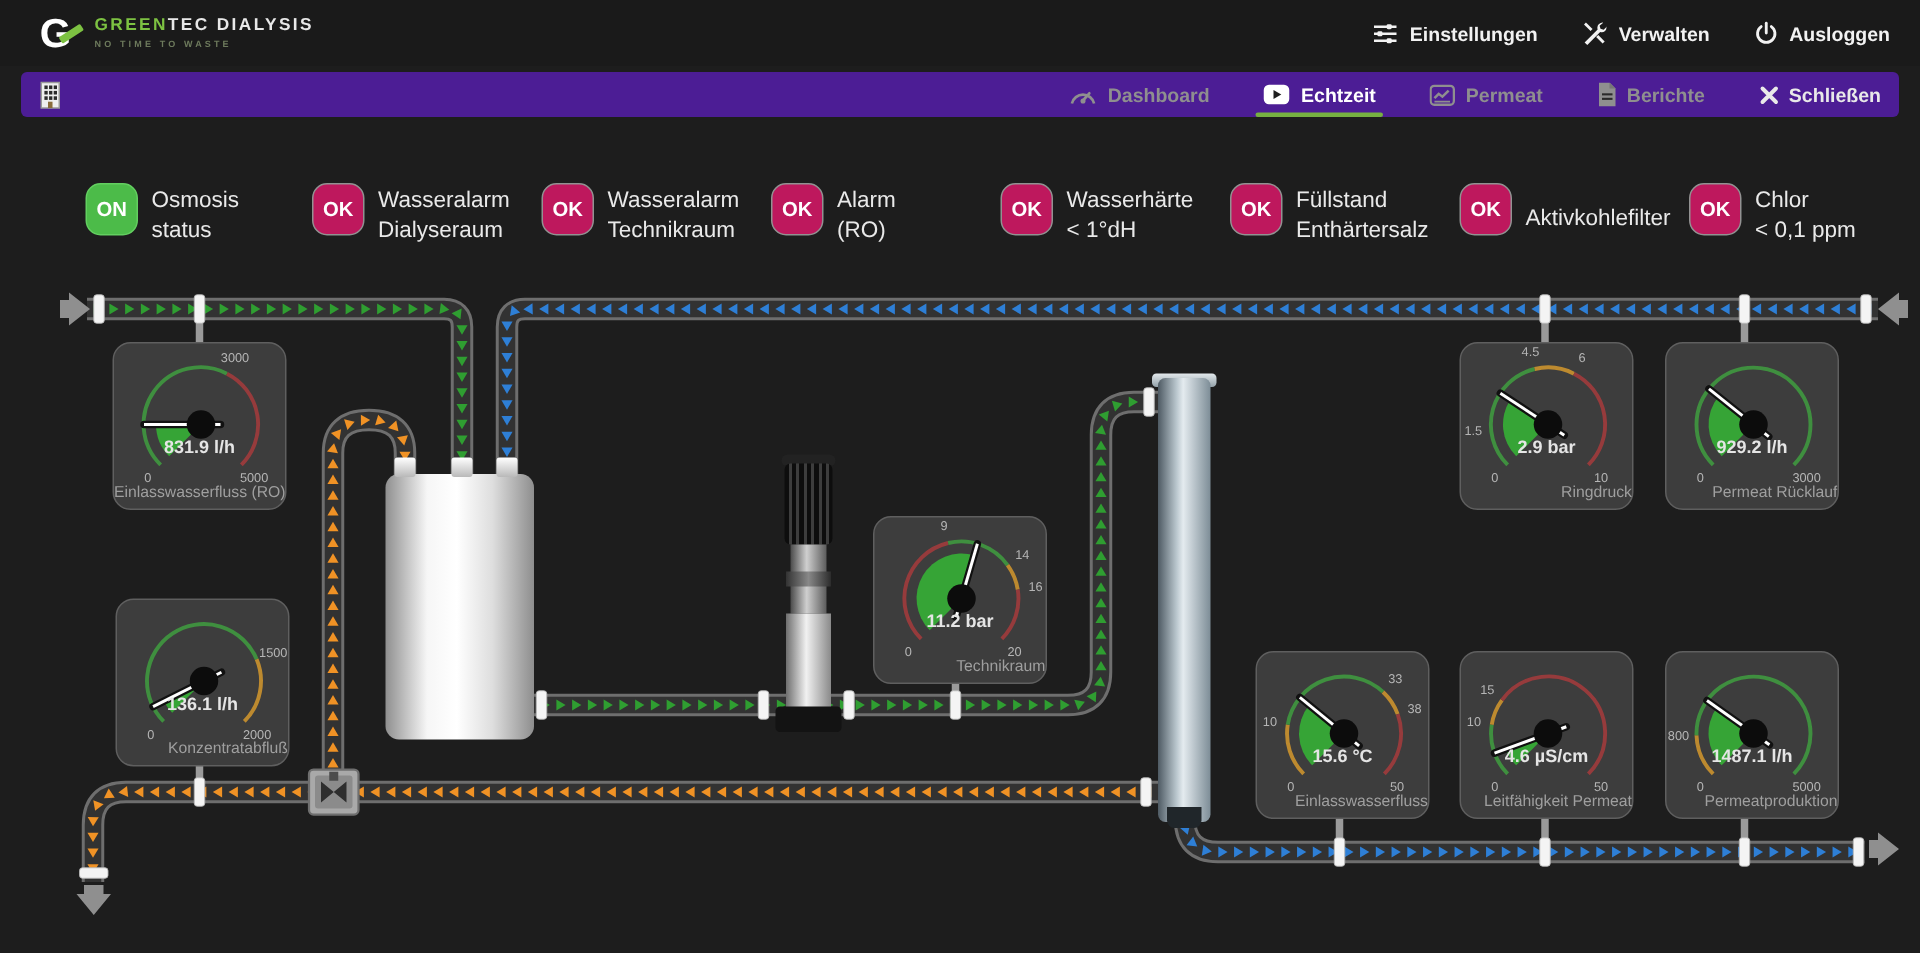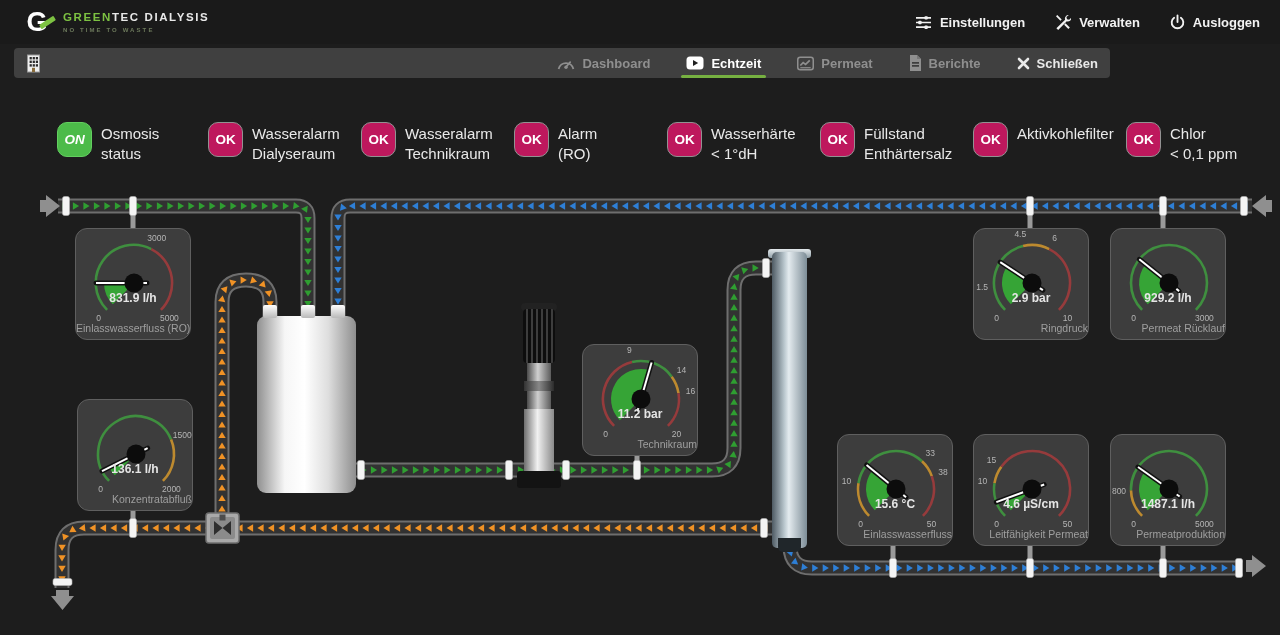--- a/index.html
+++ b/index.html
@@ -16,21 +16,21 @@
   .brand-text{display:flex;flex-direction:column;justify-content:center}
   .brand-name{font-size:11.5px;font-weight:700;letter-spacing:1.6px;line-height:1.2}
   .brand-name .grn{color:#7dc242}
   .brand-name .rst{color:#e8e8e8}
   .brand-tag{font-size:6px;letter-spacing:2.1px;color:#6d7a5c;font-weight:700;margin-top:2px}
   .top-menu{display:flex;gap:30px}
   .menu-item{display:flex;align-items:center;gap:8px;color:#f2f2f2;font-size:13px;font-weight:700;cursor:pointer}
   .menu-item .mi{display:flex;align-items:center;color:#f2f2f2}
 
   
-  .navbar{position:absolute;left:14px;top:48px;width:1096px;height:30px;background:#404040;border-radius:4px;
+  .navbar{position:absolute;left:14px;top:48px;width:1252px;height:30px;background:#4c1d95;border-radius:4px;
           display:flex;align-items:center;padding:0 12px;z-index:5}
   .bld{display:flex;align-items:center}
   .tabs{margin-left:auto;display:flex;gap:36px;height:100%;align-items:center}
   .tab{display:flex;gap:7px;align-items:center;color:#8f8f8f;font-size:13px;font-weight:700;position:relative;height:100%;cursor:pointer}
   .tab .ti{display:flex;align-items:center}
   .tab.active{color:#fff}
   .tab.active::after{content:"";position:absolute;left:-5px;right:-5px;bottom:0;height:3px;background:#76b041;border-radius:2px}
   .tab.bright{color:#e9e9e9}
 
   
@@ -606,40 +606,40 @@
     <div class="neck"></div>
     <div class="band"></div>
     <div class="body"></div>
     <div class="base"></div>
   </div>
   <div class="equip column-cap"></div>
   <div class="equip column"></div>
   <div class="equip column-foot"></div>
 
   <div id="badges">
-      <div class="badge on" style="left: 57px; top: 122px; font-style: italic;">ON</div>
+      <div class="badge on" style="left: 57px; top: 122px;">ON</div>
       <div class="badge-label" style="left: 101px; top: 124px; width: 112px;">Osmosis
 status</div>
       <div class="badge ok" style="left: 208px; top: 122px;">OK</div>
       <div class="badge-label" style="left: 252px; top: 124px; width: 112px;">Wasseralarm
 Dialyseraum</div>
       <div class="badge ok" style="left: 361px; top: 122px;">OK</div>
       <div class="badge-label" style="left: 405px; top: 124px; width: 112px;">Wasseralarm
 Technikraum</div>
       <div class="badge ok" style="left: 514px; top: 122px;">OK</div>
       <div class="badge-label" style="left: 558px; top: 124px; width: 112px;">Alarm
 (RO)</div>
       <div class="badge ok" style="left: 667px; top: 122px;">OK</div>
       <div class="badge-label" style="left: 711px; top: 124px; width: 112px;">Wasserhärte
 &lt; 1°dH</div>
       <div class="badge ok" style="left: 820px; top: 122px;">OK</div>
       <div class="badge-label" style="left: 864px; top: 124px; width: 112px;">Füllstand
 Enthärtersalz</div>
       <div class="badge ok" style="left: 973px; top: 122px;">OK</div>
-      <div class="badge-label" style="left: 1017px; top: 124px; width: 112px;">Aktivkohlefilter</div>
+      <div class="badge-label" style="left: 1017px; top: 136px; width: 112px;">Aktivkohlefilter</div>
       <div class="badge ok" style="left: 1126px; top: 122px;">OK</div>
       <div class="badge-label" style="left: 1170px; top: 124px; width: 112px;">Chlor
 &lt; 0,1 ppm</div>
     </div>
   <div id="gauges">
       <div class="gauge-card" style="left: 75px; top: 228px;">
         <svg width="116" height="112" viewBox="0 0 116 112">
           <path d="M31.1 80.9 A38 38 0 0 1 75.3 20.1" fill="none" stroke="#3f8f3f" stroke-width="2.6"></path>
           <path d="M75.3 20.1 A38 38 0 0 1 84.9 80.9" fill="none" stroke="#963b3c" stroke-width="2.6"></path>
           <path d="M58 54 L36.8 75.2 A30 30 0 0 1 28.0 54.0 Z" fill="#36a436"></path>

